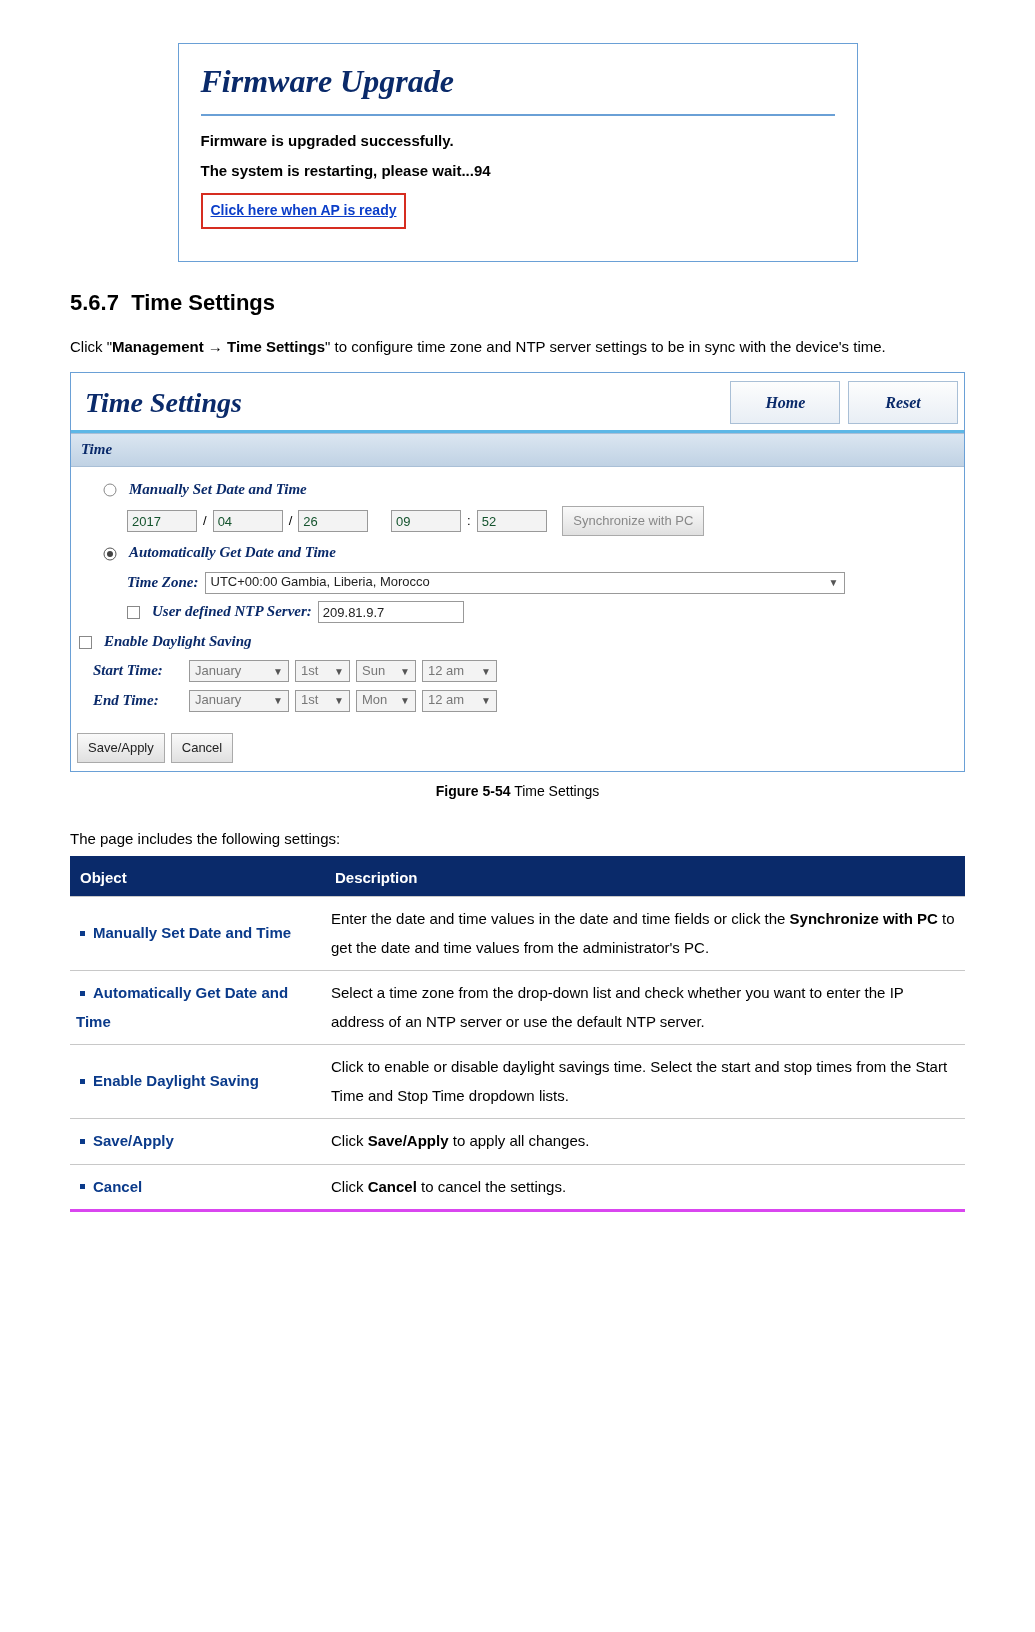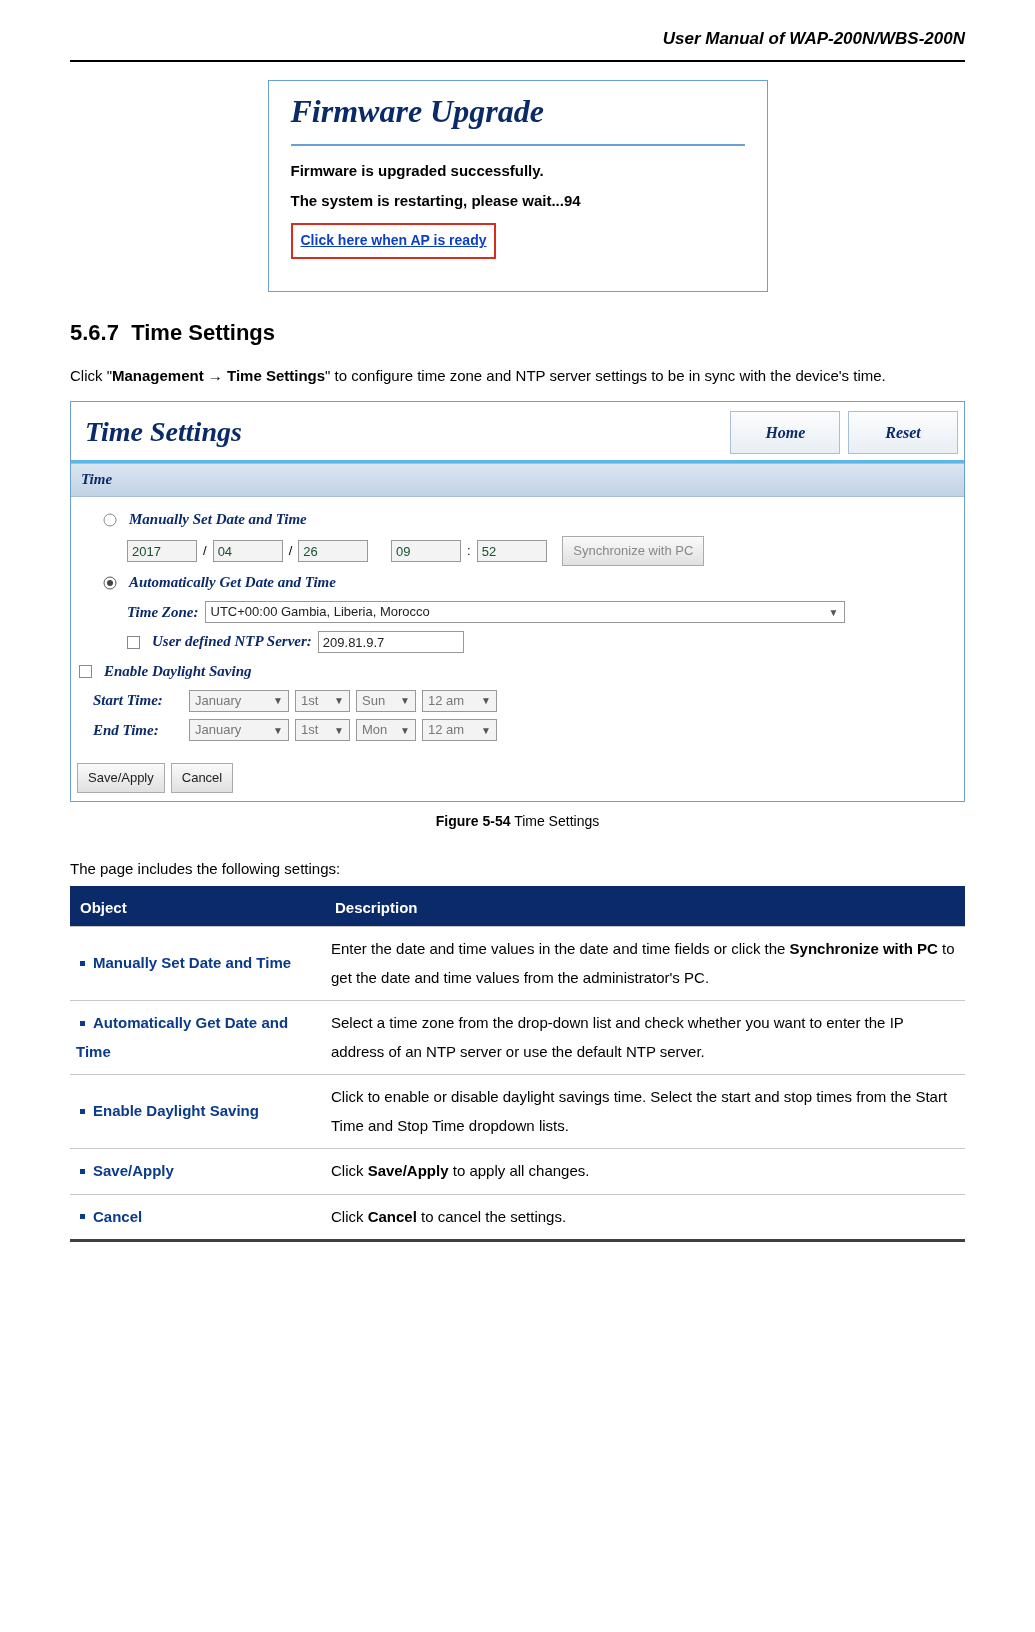--- a/index.html
+++ b/index.html
@@ -33,22 +33,22 @@
     font-size: 15px;
   }
   .step-box .b { font-weight: bold; }
   .figure-wrap {
     display: flex;
     justify-content: center;
     margin: 18px 0 22px 0;
   }
   .fw-box {
     border: 1px solid #6aa0d6;
-    width: 500px;
-    padding: 3px 22px 32px 22px;
+    width: 680px;
+    padding: 10px 22px 32px 22px;
     background: #fff;
   }
   .fw-title {
     font-family: "Times New Roman", serif;
     font-style: italic;
     font-weight: bold;
     font-size: 32px;
     color: #0a2a6a;
     border-bottom: 2px solid #6aa0d6;
     padding-bottom: 6px;
@@ -159,21 +159,21 @@
   .arrow { font-size: 10px; color: #555; }
   .ts-footer { padding: 6px 6px 8px 6px; display: flex; gap: 6px; }
   .caption { text-align: center; font-size: 14px; margin: 6px 0 22px 0; }
   .caption .b { font-weight: bold; }
 
   .intro { font-size: 15px; margin: 10px 0 4px 0; }
   .settings-table {
     width: 100%;
     border-collapse: collapse;
     border-top: 3px solid #0a2a6a;
-    border-bottom: 3px solid #404040;
+    border-bottom: 3px solid #d946ef;
     font-size: 15px;
   }
   .settings-table th {
     background: #0a2a6a;
     color: #fff;
     text-align: left;
     font-weight: bold;
     padding: 6px 10px;
   }
   .settings-table td {
@@ -189,21 +189,20 @@
     white-space: normal;
   }
   .bullet { display: inline-block; width: 5px; height: 5px; background: #0a3a8a; margin: 0 8px 2px 4px; vertical-align: middle; }
   .page-num { text-align: center; font-size: 13px; margin-top: 22px; border-top: 1px solid #000; padding-top: 8px; }
   .nowrap { white-space: nowrap; }
 </style>
 </head>
 <body>
 
 <div class="page">
-  <div class="header-title">User Manual of WAP-200N/WBS-200N</div>
 
 
   <div class="figure-wrap">
     <div class="fw-box">
       <div class="fw-title">Firmware Upgrade</div>
       <div class="fw-line">Firmware is upgraded successfully.</div>
       <div class="fw-line">The system is restarting, please wait...94</div>
       <div class="fw-link-wrap">
         <span class="fw-link">Click here when AP is ready</span>
       </div>

